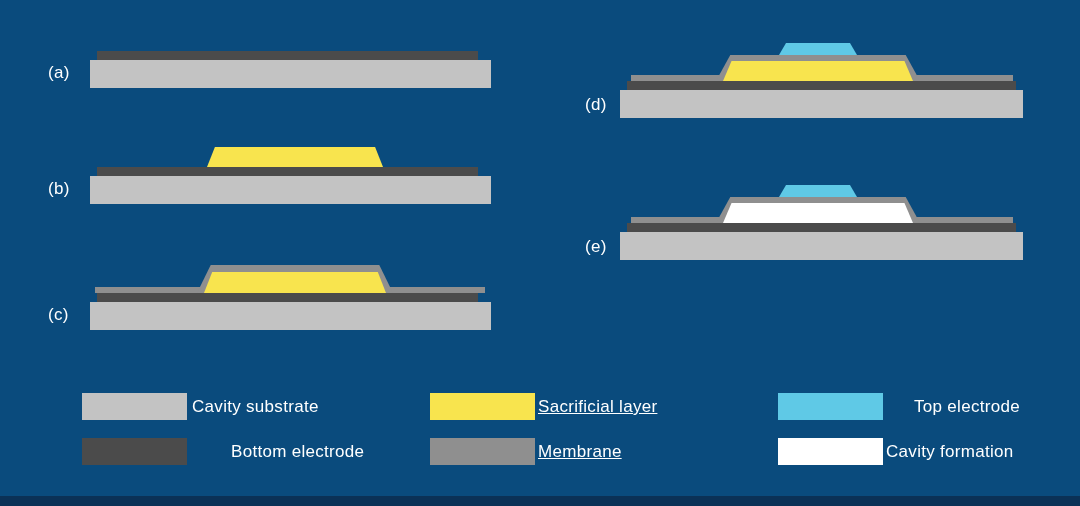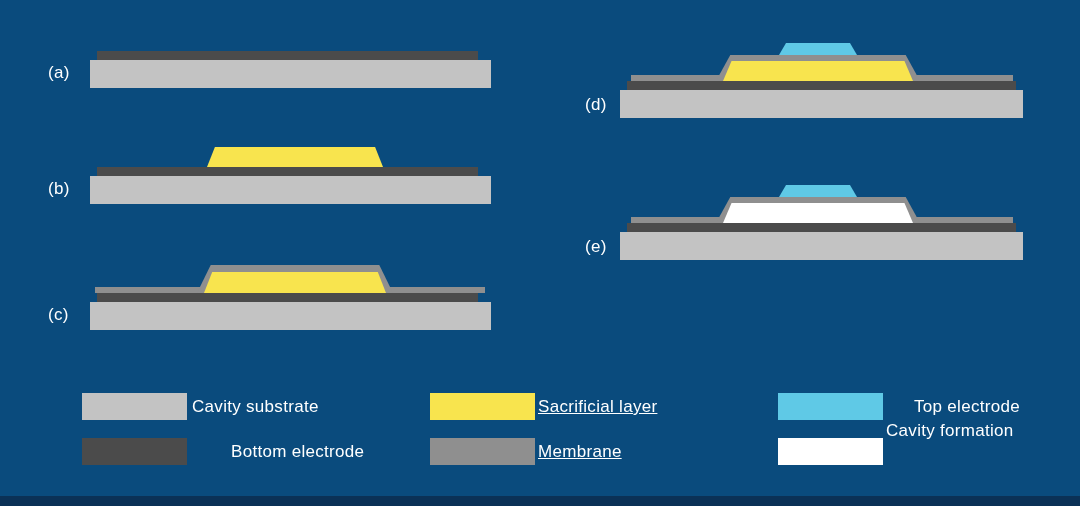--- a/index.html
+++ b/index.html
@@ -84,17 +84,17 @@
     <div class="swatch telec" style="left:778px; top:393px;"></div>
     <span class="lbl" style="left:886px; top:396px;margin-left:28px;">Top electrode</span>
 
     <div class="swatch belec" style="left:82px; top:438px;"></div>
     <span class="lbl" style="left:210px; top:441px;margin-left:21px;">Bottom electrode</span>
 
     <div class="swatch mem" style="left:430px; top:438px;"></div>
     <span class="lbl" style="left:538px; top:441px;text-decoration:underline;">Membrane</span>
 
     <div class="swatch cav" style="left:778px; top:438px;"></div>
-    <span class="lbl" style="left:886px; top:420px;text-align:right;">Cavity formation</span>
+    <span class="lbl" style="left:886px; top:441px;text-align:right;">Cavity formation</span>
   </div>
 
   <div class="footer-bar"></div>
 </div>
 
 </body></html>

